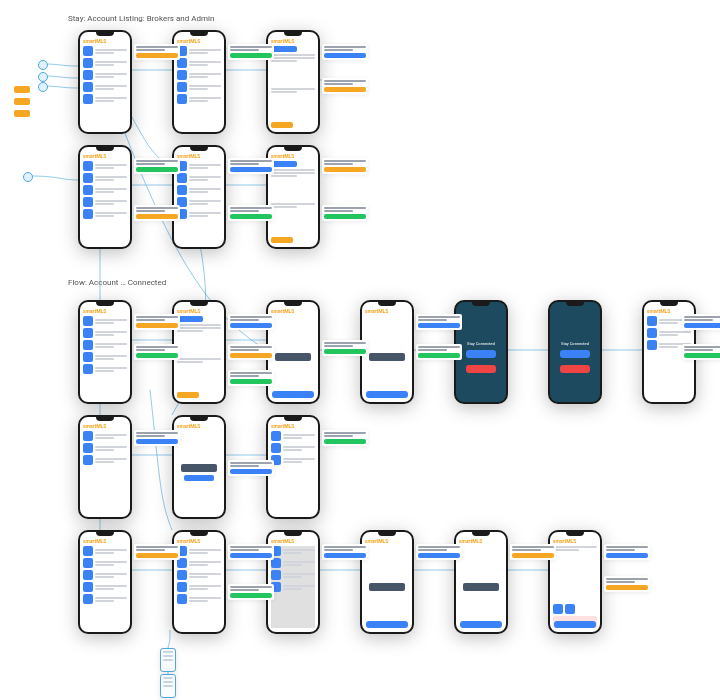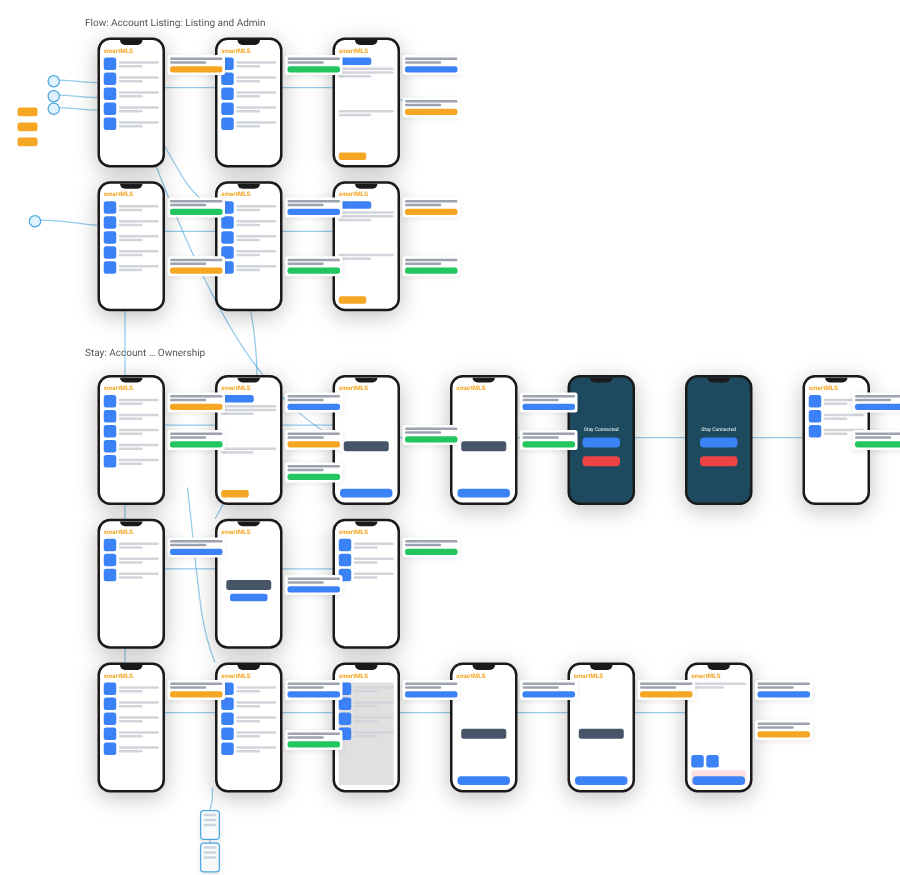--- a/index.html
+++ b/index.html
@@ -69,22 +69,22 @@
   <path d="M316 570 C338 570 338 570 360 570"></path>
   <path d="M410 570 C432 570 432 570 454 570"></path>
   <path d="M504 570 C526 570 526 570 548 570"></path>
   <path d="M120 120 C180 280 220 320 266 350"></path>
   <path d="M150 390 C160 480 160 500 172 530"></path>
   <path d="M200 245 C210 300 210 350 172 415"></path>
   <path d="M170 630 C170 640 170 640 168 648"></path>
   <path d="M168 672 C168 674 168 674 168 676"></path>
 </svg>
 
-<div class="flow-label" style="left:68px;top:14px">Flow: Account Listing: Listing and Admin</div>
-<div class="flow-label" style="left:68px;top:278px">Stay: Account … Ownership</div>
+<div class="flow-label" style="left:68px;top:14px">Stay: Account Listing: Brokers and Admin</div>
+<div class="flow-label" style="left:68px;top:278px">Flow: Account … Connected</div>
 
 <div id="phones-layer">
       <div class="phone" style="left: 78px; top: 30px;">
         <div class="notch"></div>
         <div class="hdr">
           <span class="logo">smartMLS</span>
         </div>
         <div class="body">
           <div class="row">
             <div class="bluebox"></div>

